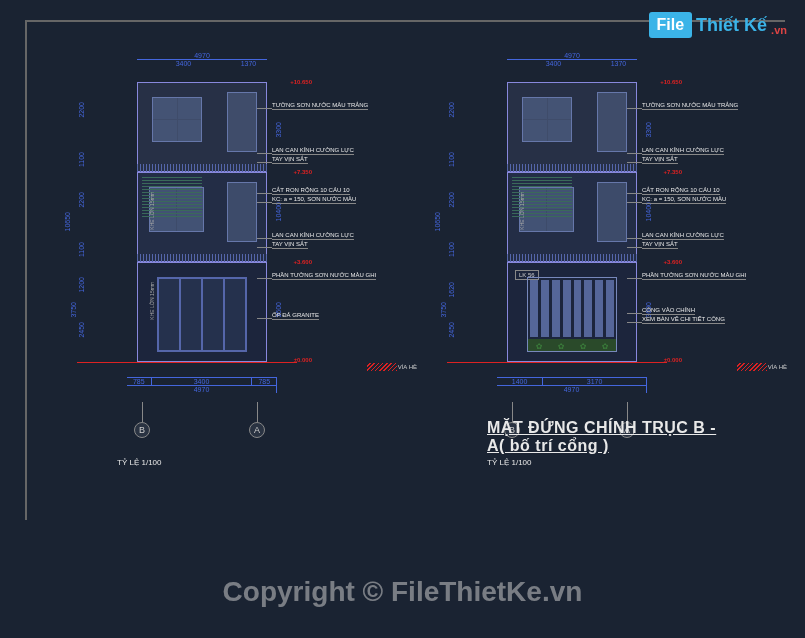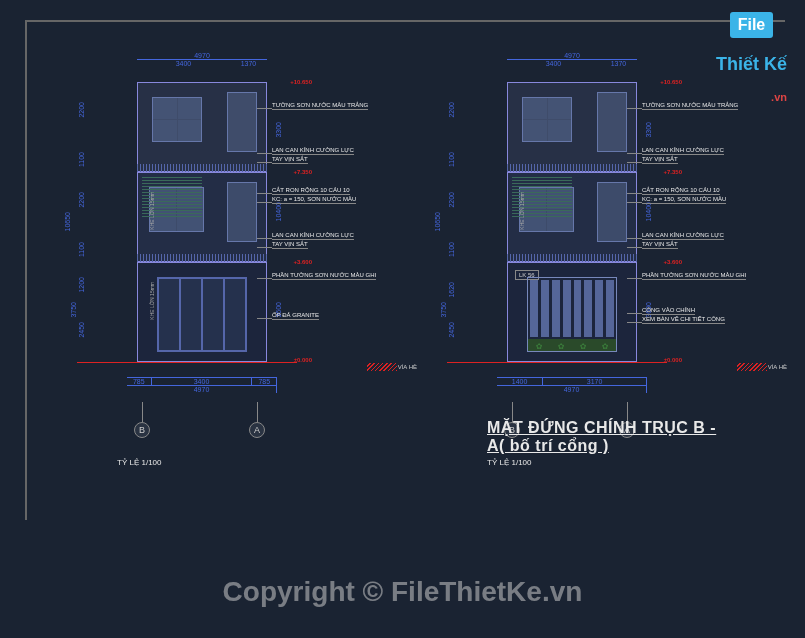--- a/index.html
+++ b/index.html
@@ -229,22 +229,21 @@
     font-size: 8px;
     margin-top: 3px;
   }
   
   .logo {
     position: absolute;
     top: 12px;
     right: 18px;
     display: flex;
     align-items: center;
-    gap: 16px;
-    flex-direction: column;
+    gap: 4px;
   }
   .logo-box {
     background: #3bb4e8;
     color: #fff;
     font-weight: bold;
     font-size: 16px;
     padding: 4px 8px;
     border-radius: 3px;
     font-family: Arial;
   }

